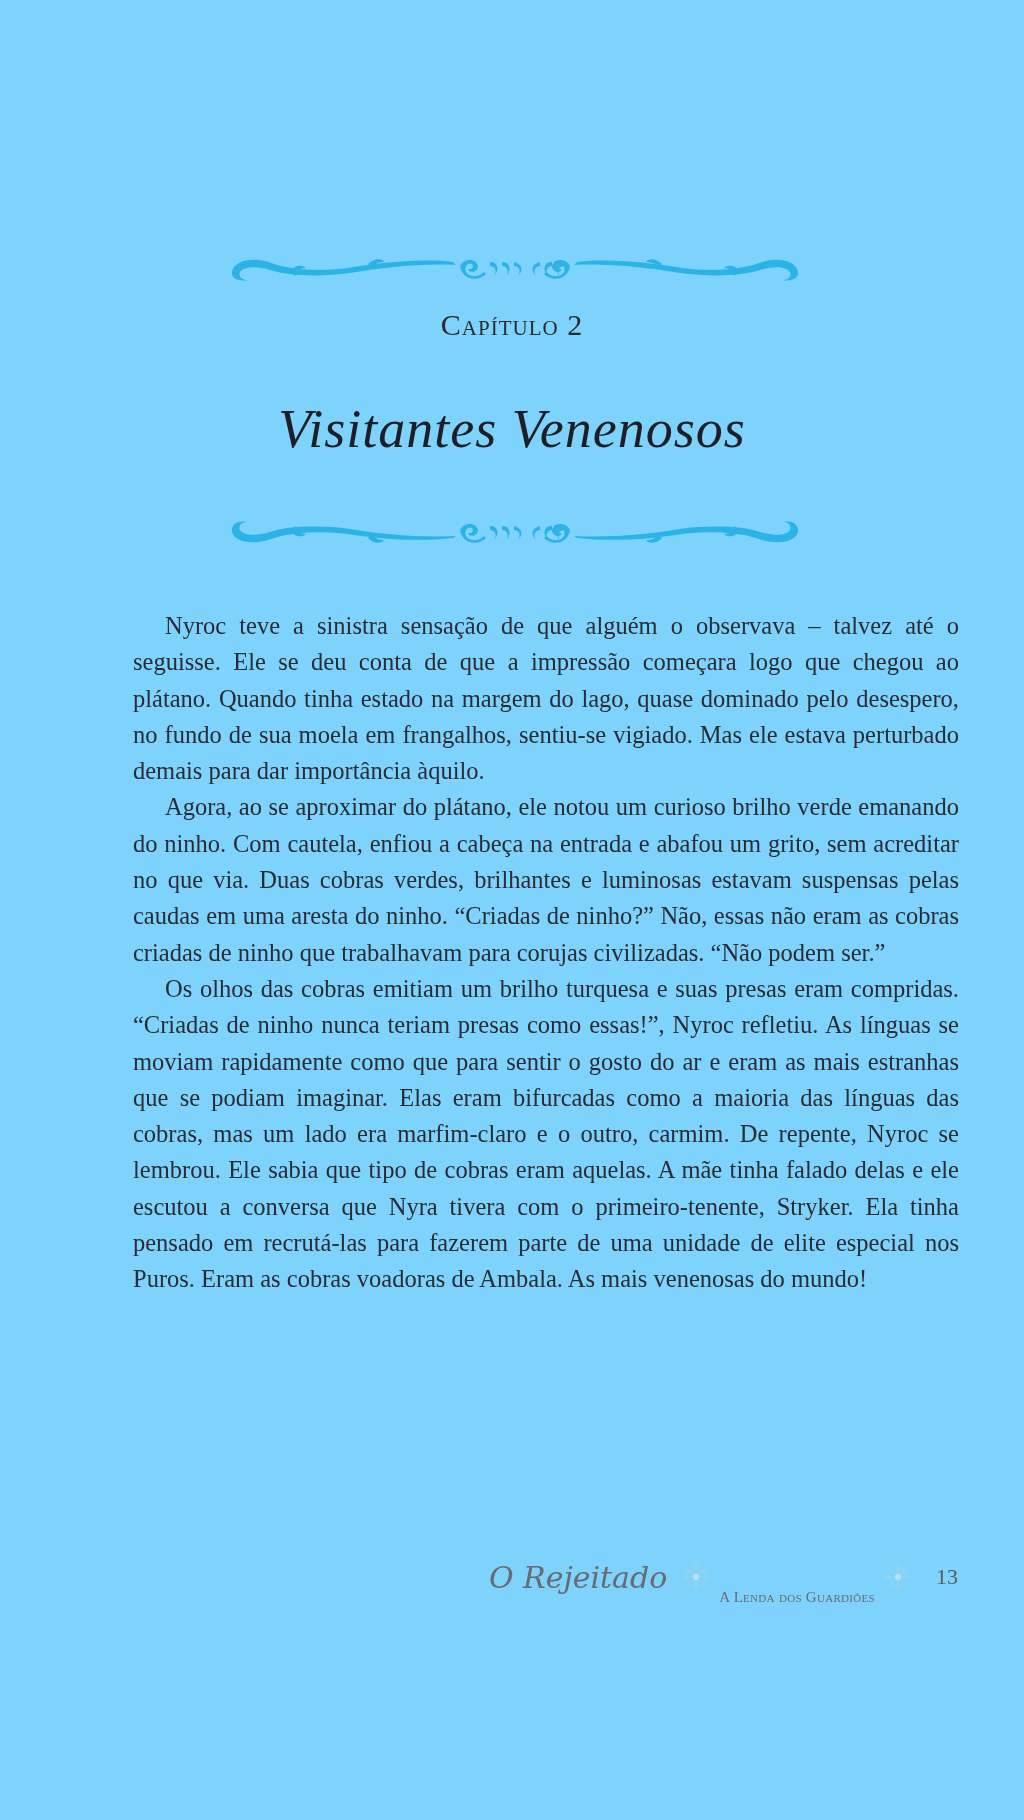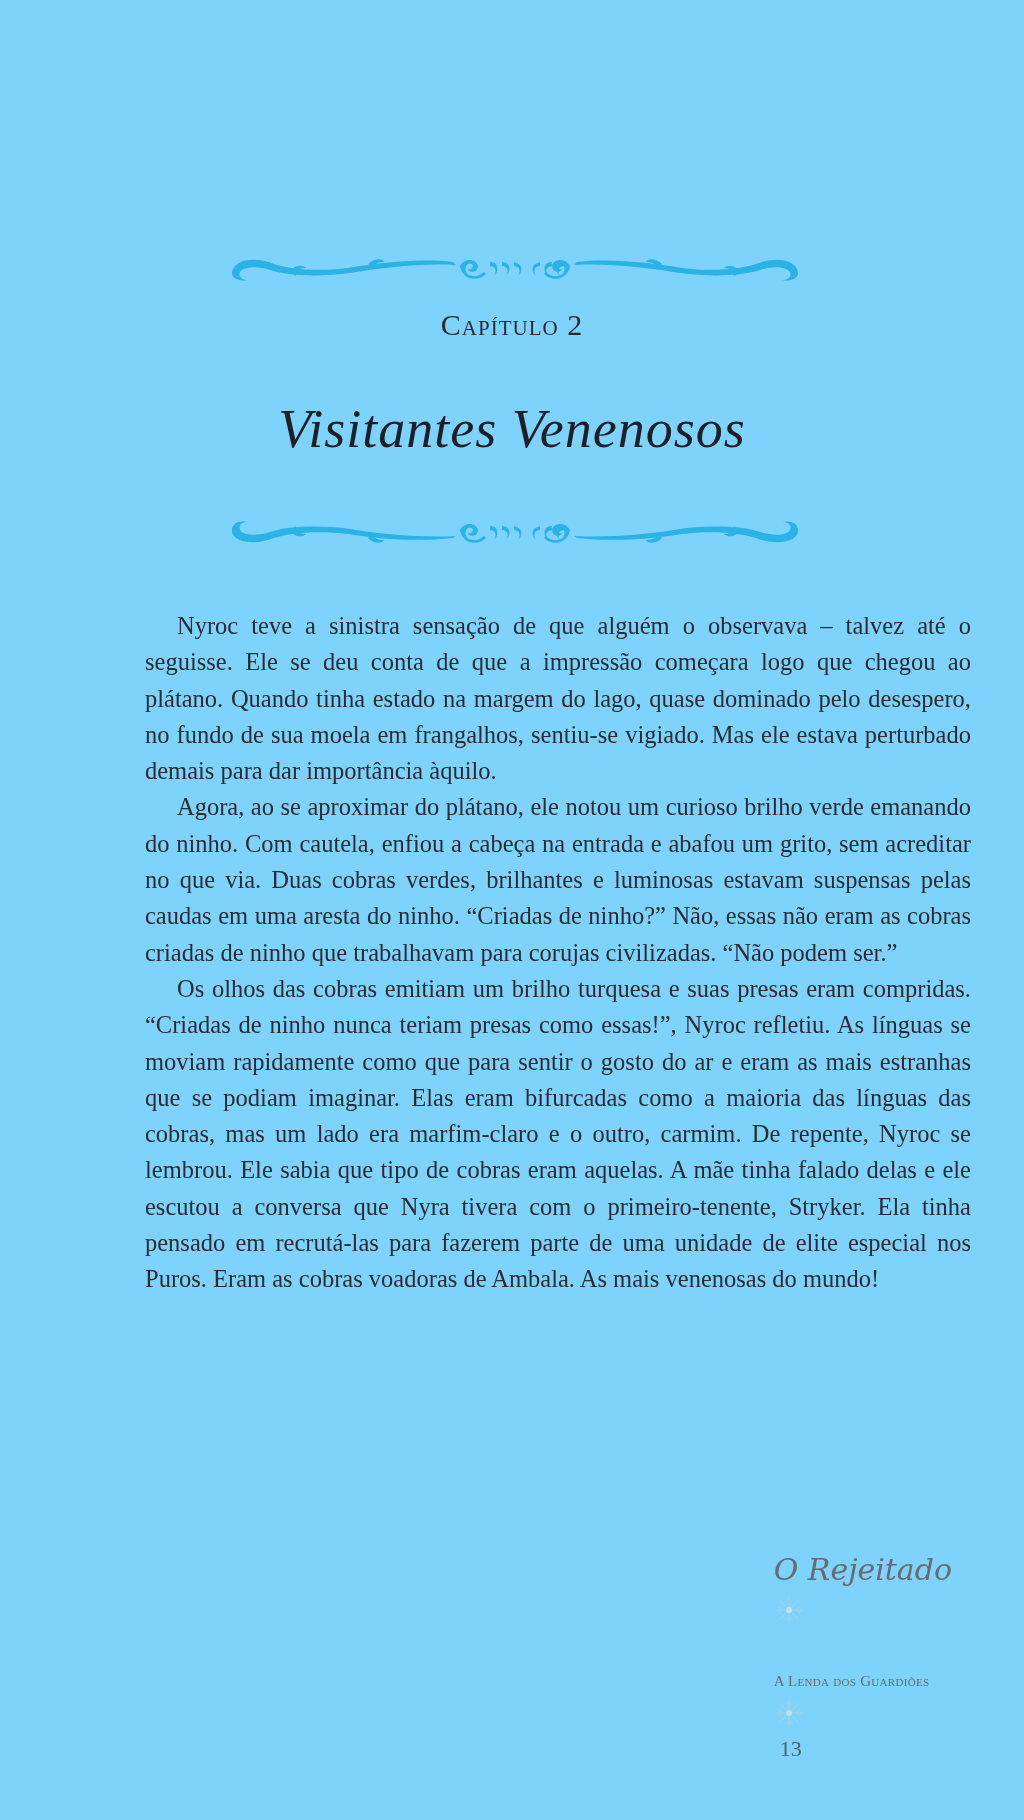--- a/index.html
+++ b/index.html
@@ -21,38 +21,37 @@
     position: absolute; top: 398px; left: 0; width: 1024px; text-align: center;
     font-family: "DejaVu Serif", "Liberation Serif", serif;
     font-style: italic; font-size: 54px; color: #1e1e26; letter-spacing: 1px;
     font-weight: normal;
   }
 
   .body-text {
     position: absolute; left: 133px; top: 608px; width: 826px;
     font-family: "Liberation Serif", "DejaVu Serif", serif;
     font-size: 24.5px; line-height: 36.3px; color: #2b2b33;
-    text-align: justify; hyphens: manual; margin-left: 12px;
+    text-align: justify; hyphens: manual;
   }
   .body-text p { margin: 0; text-indent: 32px; }
 
   .footer {
     position: absolute; top: 1552px; right: 66px; height: 50px;
-    display: flex; gap: 8px;
+    display: flex; align-items: center; gap: 8px;
     font-family: "Liberation Serif", "DejaVu Serif", serif;
-    flex-direction: column;
   }
   .footer-book {
     font-family: "DejaVu Serif", "Liberation Serif", serif;
     font-style: italic; font-size: 30px; color: #6a6a72; margin-right: 6px;
   }
   .footer-series {
     font-size: 15px; color: #6a6a72; font-variant: small-caps; letter-spacing: 0.3px; margin-top: 40px;
   }
-  .footer-page { font-size: 22px; color: #5a5a62; margin-left: 6px; }
+  .footer-page { font-size: 22px; color: #5a5a62; margin-left: 15px; }
   .snowflake { width: 30px; height: 30px; display: inline-block; }
   .snowflake svg { width: 100%; height: 100%; display: block; }
 </style>
 </head>
 <body>
 
 <div class="page">
 
   <div class="ornament ornament-top">
     <svg viewBox="0 0 574 40" preserveAspectRatio="none">

